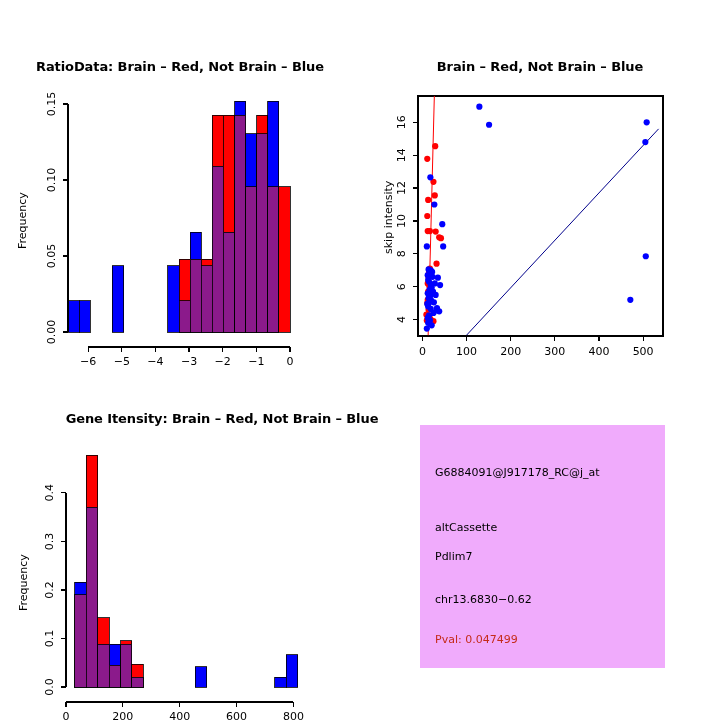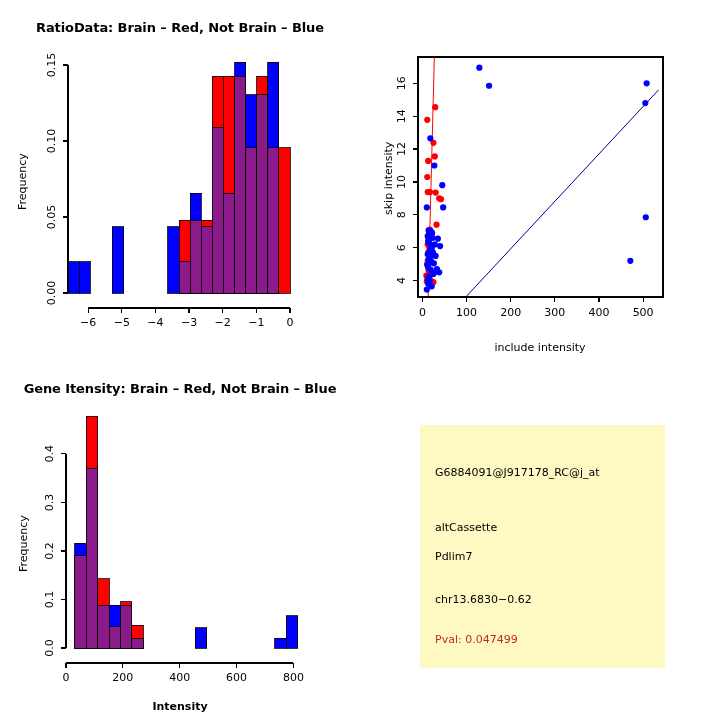--- a/index.html
+++ b/index.html
@@ -1,26 +1,26 @@
 <!DOCTYPE html>
 <html><head>
 <meta charset="utf-8">
 <style>
   html,body{margin:0;padding:0;background:#ffffff;}
   body{width:720px;height:720px;position:relative;overflow:hidden;
        font-family:"DejaVu Sans","Liberation Sans",sans-serif;color:#000;}
-  .panel{position:absolute;}
+  .panel{position:absolute;margin-top:39px;}
   .ttl{position:absolute;text-align:center;font-weight:bold;font-size:13px;
        letter-spacing:-0.1px;white-space:nowrap;}
   .axlab{position:absolute;font-size:11px;white-space:nowrap;}
   .vrot{transform:rotate(-90deg);transform-origin:0 0;}
   svg{display:block;overflow:visible;}
   .plotsvg{position:absolute;left:0;top:0;}
   
-  #info-panel{position:absolute;background:#fef9c3;text-align:right;}
+  #info-panel{position:absolute;background:#f0abfc;text-align:right;}
   #info-panel .line{position:absolute;font-size:11px;white-space:nowrap;color:#000;}
   #info-panel .pval{color:#c52b19;}
 </style>
 </head>
 <body>
 
 <div class="panel" id="ratio-panel" style="left:0;top:0;width:360px;height:360px;">
   <div class="ttl" style="left:0;top:20px;width:360px;">RatioData: Brain – Red, Not Brain – Blue</div>
   <svg class="plotsvg" id="svg-ratio" width="360" height="360">
       <rect x="68" y="261.8453947368421" width="11.100000000000009" height="31.15460526315792" fill="#0000ff" stroke="#000" stroke-width="0.8" shape-rendering="crispEdges"></rect>
@@ -68,20 +68,21 @@
       <text x="222.72727272727272" y="326" font-size="11" font-family="&quot;DejaVu Sans&quot;,&quot;Liberation Sans&quot;,sans-serif" fill="#000" text-anchor="middle">−2</text>
       <line x1="256.3636363636364" y1="308" x2="256.3636363636364" y2="313" stroke="#000000" stroke-width="1.2" shape-rendering="crispEdges"></line>
       <text x="256.3636363636364" y="326" font-size="11" font-family="&quot;DejaVu Sans&quot;,&quot;Liberation Sans&quot;,sans-serif" fill="#000" text-anchor="middle">−1</text>
       <line x1="290" y1="308" x2="290" y2="313" stroke="#000000" stroke-width="1.2" shape-rendering="crispEdges"></line>
       <text x="290" y="326" font-size="11" font-family="&quot;DejaVu Sans&quot;,&quot;Liberation Sans&quot;,sans-serif" fill="#000" text-anchor="middle">0</text>
     </svg>
   <div class="axlab vrot" style="left:16px;top:210px;">Frequency</div>
 </div>
 
 <div class="panel" id="scatter-panel" style="left:360px;top:0;width:360px;height:360px;">
+  <div class="ttl" style="left:0;top:20px;width:360px;">Brain – Red, Not Brain – Blue</div>
   <svg class="plotsvg" id="svg-scatter" width="360" height="360">
       <rect x="58" y="57" width="245" height="240" fill="none" stroke="#000000" stroke-width="1.2" shape-rendering="crispEdges"></rect>
       <defs>
         <clipPath id="clipScatter">
           <rect x="58" y="57" width="245" height="240"></rect>
         </clipPath>
       </defs>
       <g clip-path="url(#clipScatter)">
         <line x1="68.15315315315316" y1="296.17808219178085" x2="74.33333333333333" y2="57" stroke="#ff0000" stroke-width="1"></line>
         <line x1="106.55855855855856" y1="296.17808219178085" x2="298.5855855855856" y2="89.87671232876716" stroke="#00008b" stroke-width="1"></line>
@@ -177,26 +178,25 @@
       <text x="106.55855855855856" y="316" font-size="11" font-family="&quot;DejaVu Sans&quot;,&quot;Liberation Sans&quot;,sans-serif" fill="#000" text-anchor="middle">100</text>
       <line x1="150.7027027027027" y1="297" x2="150.7027027027027" y2="302" stroke="#000000" stroke-width="1.2" shape-rendering="crispEdges"></line>
       <text x="150.7027027027027" y="316" font-size="11" font-family="&quot;DejaVu Sans&quot;,&quot;Liberation Sans&quot;,sans-serif" fill="#000" text-anchor="middle">200</text>
       <line x1="194.84684684684683" y1="297" x2="194.84684684684683" y2="302" stroke="#000000" stroke-width="1.2" shape-rendering="crispEdges"></line>
       <text x="194.84684684684683" y="316" font-size="11" font-family="&quot;DejaVu Sans&quot;,&quot;Liberation Sans&quot;,sans-serif" fill="#000" text-anchor="middle">300</text>
       <line x1="238.99099099099098" y1="297" x2="238.99099099099098" y2="302" stroke="#000000" stroke-width="1.2" shape-rendering="crispEdges"></line>
       <text x="238.99099099099098" y="316" font-size="11" font-family="&quot;DejaVu Sans&quot;,&quot;Liberation Sans&quot;,sans-serif" fill="#000" text-anchor="middle">400</text>
       <line x1="283.13513513513516" y1="297" x2="283.13513513513516" y2="302" stroke="#000000" stroke-width="1.2" shape-rendering="crispEdges"></line>
       <text x="283.13513513513516" y="316" font-size="11" font-family="&quot;DejaVu Sans&quot;,&quot;Liberation Sans&quot;,sans-serif" fill="#000" text-anchor="middle">500</text>
     </svg>
-  <div class="axlab" style="left:0;top:341px;width:360px;text-align:center;">include intensity</div>
   <div class="axlab vrot" style="left:22px;top:215px;">skip intensity</div>
 </div>
 
 <div class="panel" id="gene-panel" style="left:0;top:360px;width:360px;height:360px;">
-  <div class="ttl" style="left:0;top:21px;width:360px;">Gene Itensity: Brain – Red, Not Brain – Blue</div>
+  <div class="ttl" style="left:0;top:12px;width:360px;padding-left:42px;">Gene Itensity: Brain – Red, Not Brain – Blue</div>
   <svg class="plotsvg" id="svg-gene" width="360" height="360">
       <rect x="74.53012048192771" y="183.14999999999998" width="11.942168674698792" height="104.85000000000002" fill="#0000ff" stroke="#000" stroke-width="0.8" shape-rendering="crispEdges"></rect>
       <rect x="74.53012048192771" y="195.77083333333331" width="11.942168674698792" height="92.22916666666669" fill="#8b1a8b" stroke="#000" stroke-width="0.8" shape-rendering="crispEdges"></rect>
       <rect x="86.4722891566265" y="56.45624999999998" width="11.373493975903614" height="231.54375000000002" fill="#ff0000" stroke="#000" stroke-width="0.8" shape-rendering="crispEdges"></rect>
       <rect x="86.4722891566265" y="108.39583333333331" width="11.373493975903614" height="179.60416666666669" fill="#8b1a8b" stroke="#000" stroke-width="0.8" shape-rendering="crispEdges"></rect>
       <rect x="97.84578313253012" y="218.828125" width="11.373493975903614" height="69.171875" fill="#ff0000" stroke="#000" stroke-width="0.8" shape-rendering="crispEdges"></rect>
       <rect x="97.84578313253012" y="245.28333333333333" width="11.373493975903614" height="42.71666666666667" fill="#8b1a8b" stroke="#000" stroke-width="0.8" shape-rendering="crispEdges"></rect>
       <rect x="109.21927710843373" y="245.28333333333333" width="11.373493975903628" height="42.71666666666667" fill="#0000ff" stroke="#000" stroke-width="0.8" shape-rendering="crispEdges"></rect>
       <rect x="109.21927710843373" y="266.15625" width="11.373493975903628" height="21.84375" fill="#8b1a8b" stroke="#000" stroke-width="0.8" shape-rendering="crispEdges"></rect>
       <rect x="120.59277108433736" y="241.64270833333333" width="11.373493975903614" height="46.35729166666667" fill="#ff0000" stroke="#000" stroke-width="0.8" shape-rendering="crispEdges"></rect>

